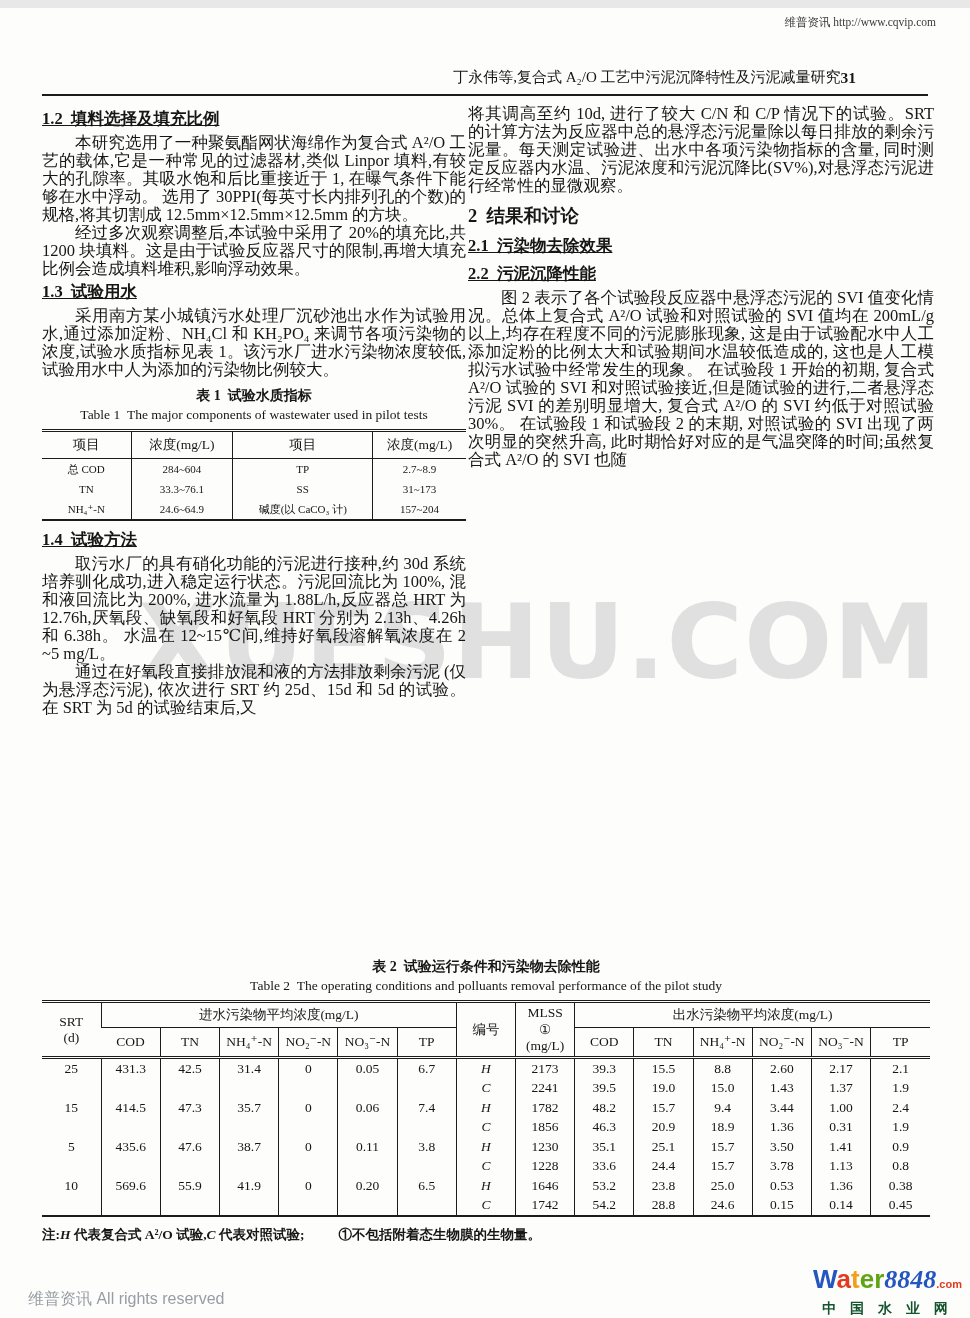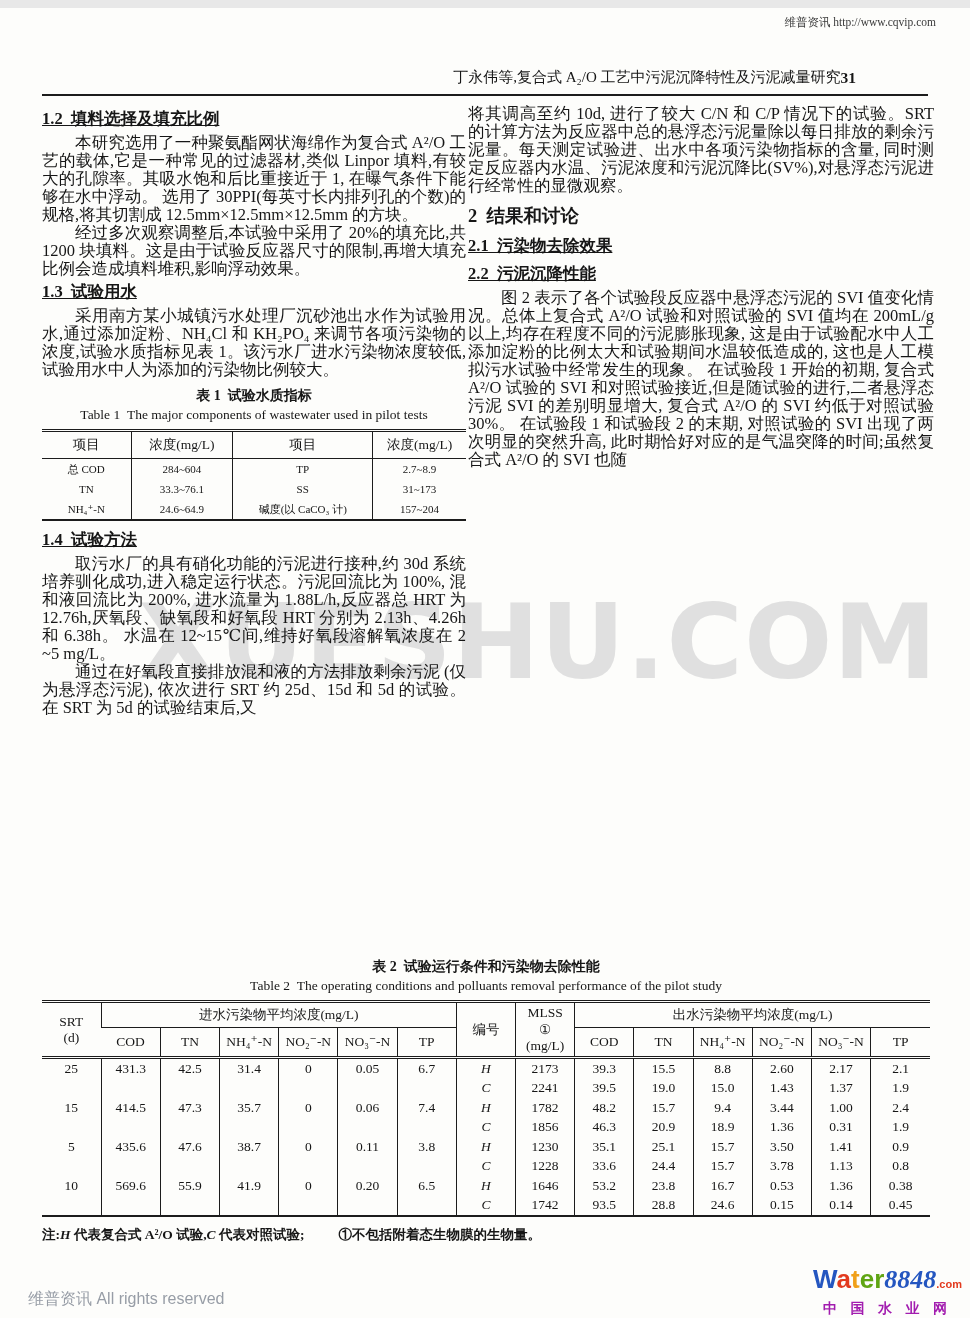--- a/index.html
+++ b/index.html
@@ -275,50 +275,50 @@
             <td>569.6</td>
             <td>55.9</td>
             <td>41.9</td>
             <td>0</td>
             <td>0.20</td>
             <td>6.5</td>
             <td class="it">H</td>
             <td>1646</td>
             <td>53.2</td>
             <td>23.8</td>
-            <td>16.7</td>
+            <td>25.0</td>
             <td>0.53</td>
             <td>1.36</td>
             <td>0.38</td>
           </tr>
           <tr>
             <td></td>
             <td></td>
             <td></td>
             <td></td>
             <td></td>
             <td></td>
             <td></td>
             <td class="it">C</td>
             <td>1742</td>
-            <td>93.5</td>
+            <td>54.2</td>
             <td>28.8</td>
             <td>24.6</td>
             <td>0.15</td>
             <td>0.14</td>
             <td>0.45</td>
           </tr>
         </tbody>
     </table>
     <div class="t2-note">
       <span>注:</span><span class="it">H</span><span> 代表复合式 A²/O 试验,</span><span class="it">C</span><span> 代表对照试验;</span><span class="gap">①不包括附着态生物膜的生物量。</span>
     </div>
   </div>
 
   <div class="foot-left">维普资讯 All rights reserved</div>
   <div class="logo">
     <div class="logo-line1">
       <span id="logo-letters"><span style="color: rgb(36, 86, 192);">W</span><span style="color: rgb(226, 58, 30);">a</span><span style="color: rgb(240, 160, 25);">t</span><span style="color: rgb(95, 165, 19);">e</span><span style="color: rgb(95, 165, 19);">r</span></span><span class="logo-digits" id="logo-digits" style="color: rgb(36, 86, 192);">8848</span><span class="logo-tld" id="logo-tld" style="color: rgb(226, 58, 30);">.com</span>
     </div>
-    <div class="logo-sub" id="logo-sub" style="color: #a21caf; font-family: Liberation Serif, serif;">中 国 水 业 网</div>
+    <div class="logo-sub" id="logo-sub" style="color: #14532d;">中 国 水 业 网</div>
   </div>
 
 </div>
 
 </body></html>

